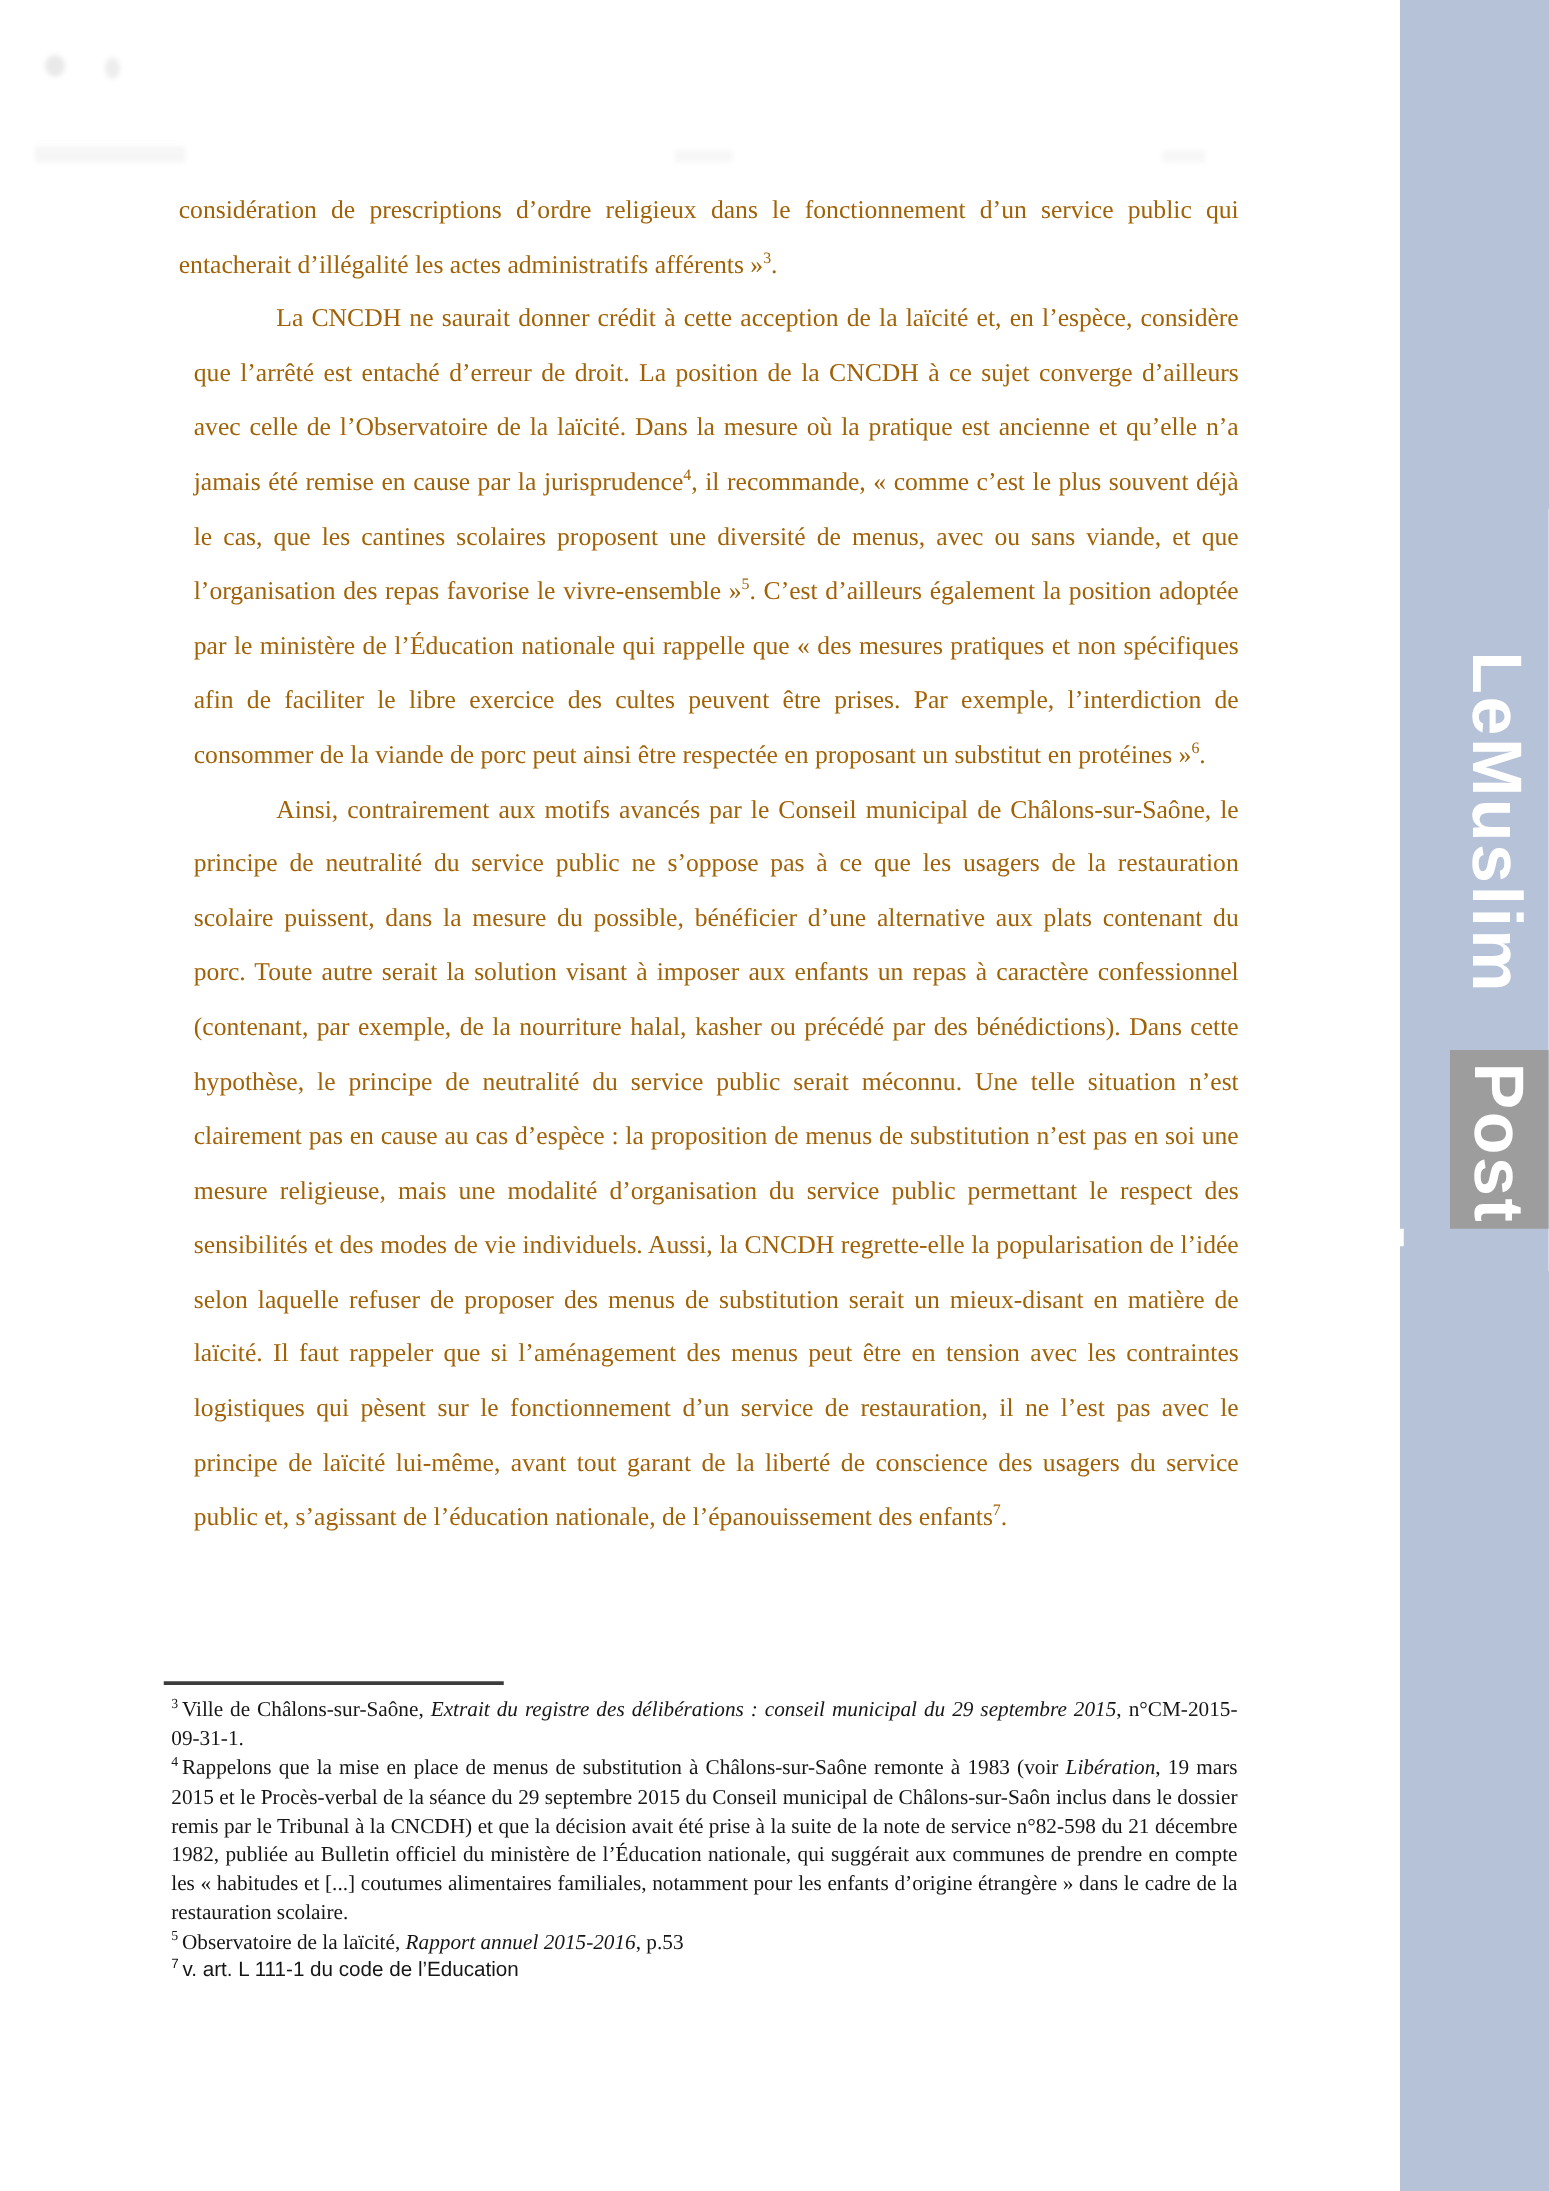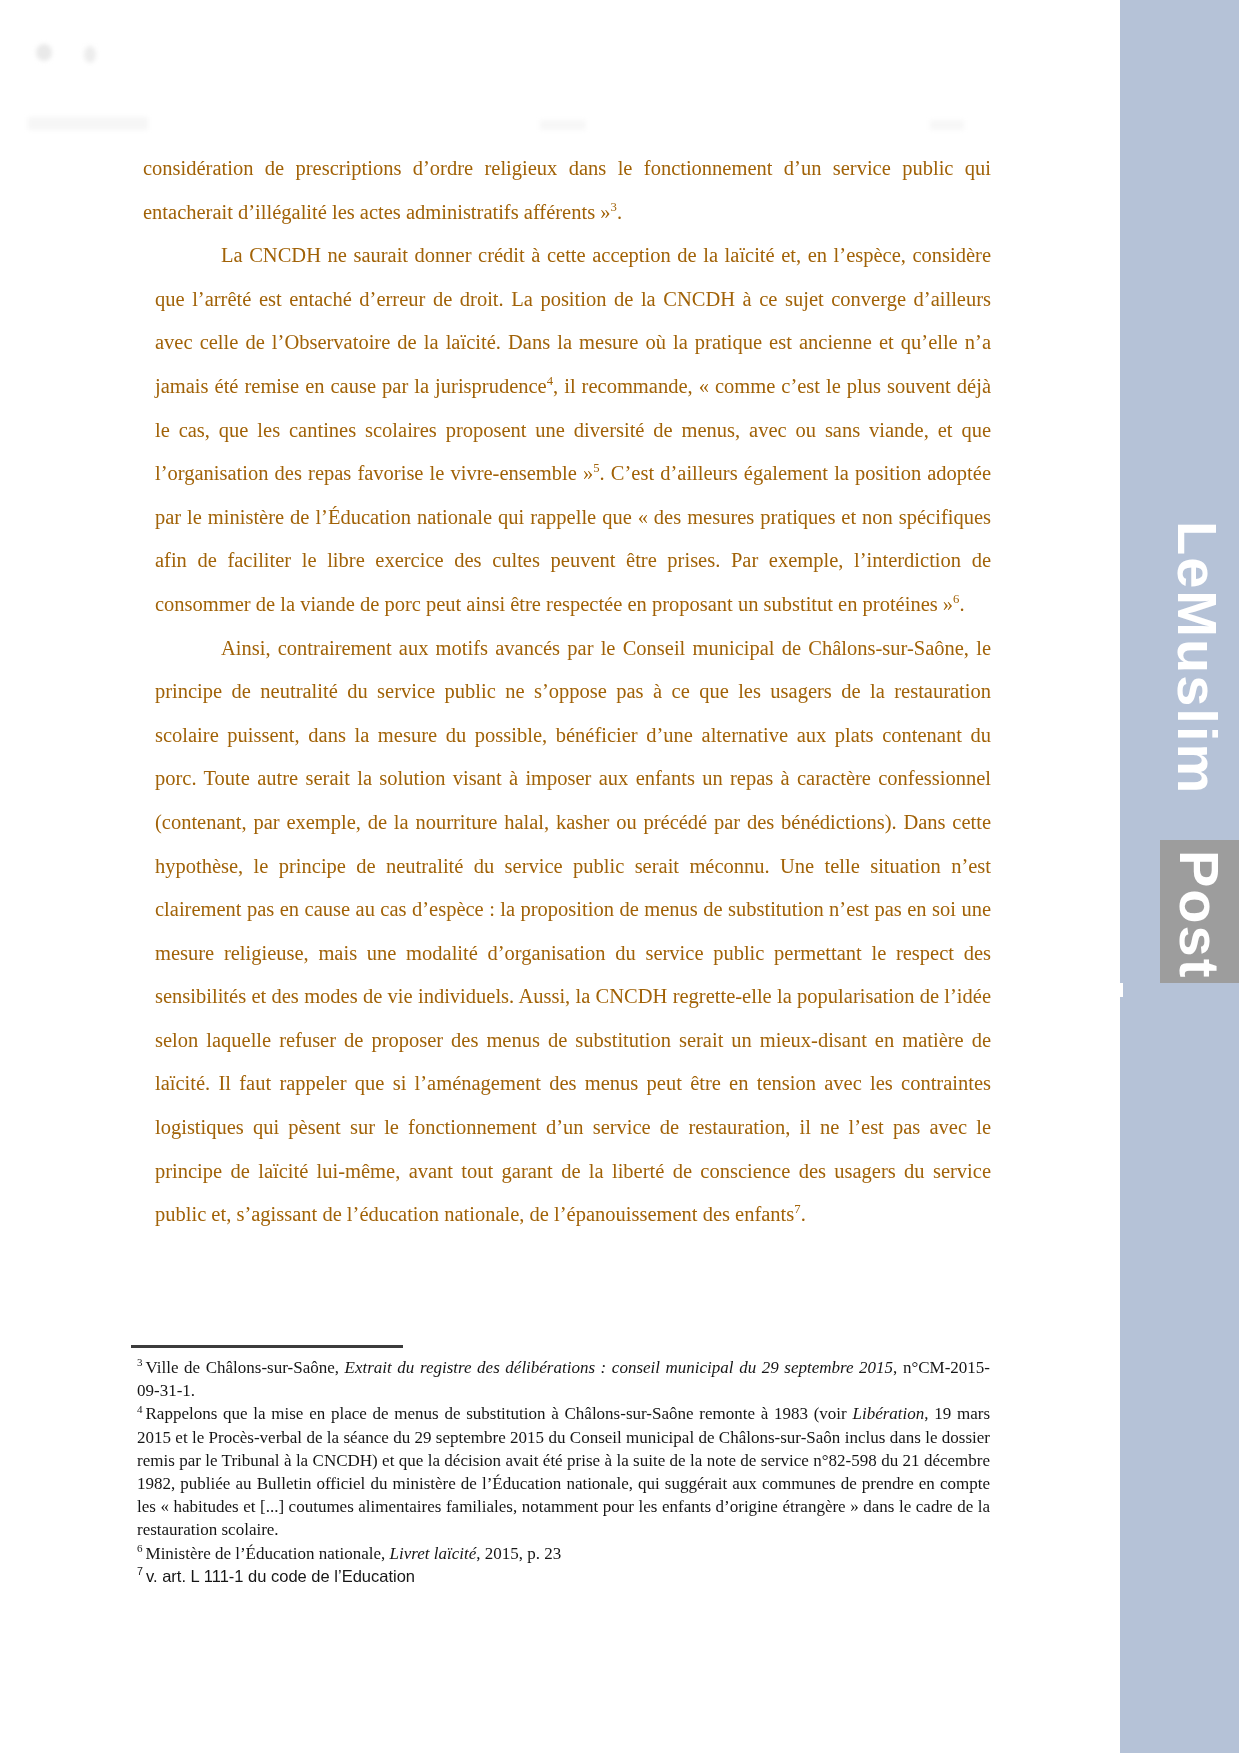--- a/index.html
+++ b/index.html
@@ -89,21 +89,21 @@
       <p class="bp">considération de prescriptions d’ordre religieux dans le fonctionnement d’un service public qui entacherait d’illégalité les actes administratifs afférents »<sup class="ref">3</sup>.</p>
       <p class="bp indent">La CNCDH ne saurait donner crédit à cette acception de la laïcité et, en l’espèce, considère que l’arrêté est entaché d’erreur de droit. La position de la CNCDH à ce sujet converge d’ailleurs avec celle de l’Observatoire de la laïcité. Dans la mesure où la pratique est ancienne et qu’elle n’a jamais été remise en cause par la jurisprudence<sup class="ref">4</sup>, il recommande, « comme c’est le plus souvent déjà le cas, que les cantines scolaires proposent une diversité de menus, avec ou sans viande, et que l’organisation des repas favorise le vivre-ensemble »<sup class="ref">5</sup>. C’est d’ailleurs également la position adoptée par le ministère de l’Éducation nationale qui rappelle que « des mesures pratiques et non spécifiques afin de faciliter le libre exercice des cultes peuvent être prises. Par exemple, l’interdiction de consommer de la viande de porc peut ainsi être respectée en proposant un substitut en protéines »<sup class="ref">6</sup>.</p>
       <p class="bp indent">Ainsi, contrairement aux motifs avancés par le Conseil municipal de Châlons-sur-Saône, le principe de neutralité du service public ne s’oppose pas à ce que les usagers de la restauration scolaire puissent, dans la mesure du possible, bénéficier d’une alternative aux plats contenant du porc. Toute autre serait la solution visant à imposer aux enfants un repas à caractère confessionnel (contenant, par exemple, de la nourriture halal, kasher ou précédé par des bénédictions). Dans cette hypothèse, le principe de neutralité du service public serait méconnu. Une telle situation n’est clairement pas en cause au cas d’espèce : la proposition de menus de substitution n’est pas en soi une mesure religieuse, mais une modalité d’organisation du service public permettant le respect des sensibilités et des modes de vie individuels. Aussi, la CNCDH regrette-elle la popularisation de l’idée selon laquelle refuser de proposer des menus de substitution serait un mieux-disant en matière de laïcité. Il faut rappeler que si l’aménagement des menus peut être en tension avec les contraintes logistiques qui pèsent sur le fonctionnement d’un service de restauration, il ne l’est pas avec le principe de laïcité lui-même, avant tout garant de la liberté de conscience des usagers du service public et, s’agissant de l’éducation nationale, de l’épanouissement des enfants<sup class="ref">7</sup>.</p>
     </div>
 
   <div class="fn-sep"></div>
 
   <div class="footnotes" id="footnotes">
       <div class="fn"><sup class="fn-marker">3</sup>Ville de Châlons-sur-Saône, <span class="it">Extrait du registre des délibérations : conseil municipal du 29 septembre 2015</span>, n°CM-2015-09-31-1.</div>
       <div class="fn"><sup class="fn-marker">4</sup>Rappelons que la mise en place de menus de substitution à Châlons-sur-Saône remonte à 1983 (voir <span class="it">Libération</span>, 19 mars 2015 et le Procès-verbal de la séance du 29 septembre 2015 du Conseil municipal de Châlons-sur-Saôn inclus dans le dossier remis par le Tribunal à la CNCDH) et que la décision avait été prise à la suite de la note de service n°82-598 du 21 décembre 1982, publiée au Bulletin officiel du ministère de l’Éducation nationale, qui suggérait aux communes de prendre en compte les « habitudes et [...] coutumes alimentaires familiales, notamment pour les enfants d’origine étrangère » dans le cadre de la restauration scolaire.</div>
-      <div class="fn"><sup class="fn-marker">6</sup>Ministère de l’Éducation nationale, <span class="it">Livret laïcité</span>, 2015, p. 23</div>
+      <div class="fn"><sup class="fn-marker">5</sup>Observatoire de la laïcité, <span class="it">Rapport annuel 2015-2016</span>, p.53</div>
       <div class="fn sans"><sup class="fn-marker">7</sup>v. art. L 111-1 du code de l’Education</div>
     </div>
 
   <div class="sidebar" id="sidebar" style="background: rgb(181, 194, 215);"></div>
   <div class="wm-text wm-lemuslim" style="color: rgb(255, 255, 255);">LeMuslim</div>
   <div class="post-box" id="post-box" style="background: rgb(157, 157, 157);"></div>
   <div class="wm-text wm-post" style="color: rgb(255, 255, 255);">Post</div>
   <div class="artifact notch"></div>
 
 </div>

